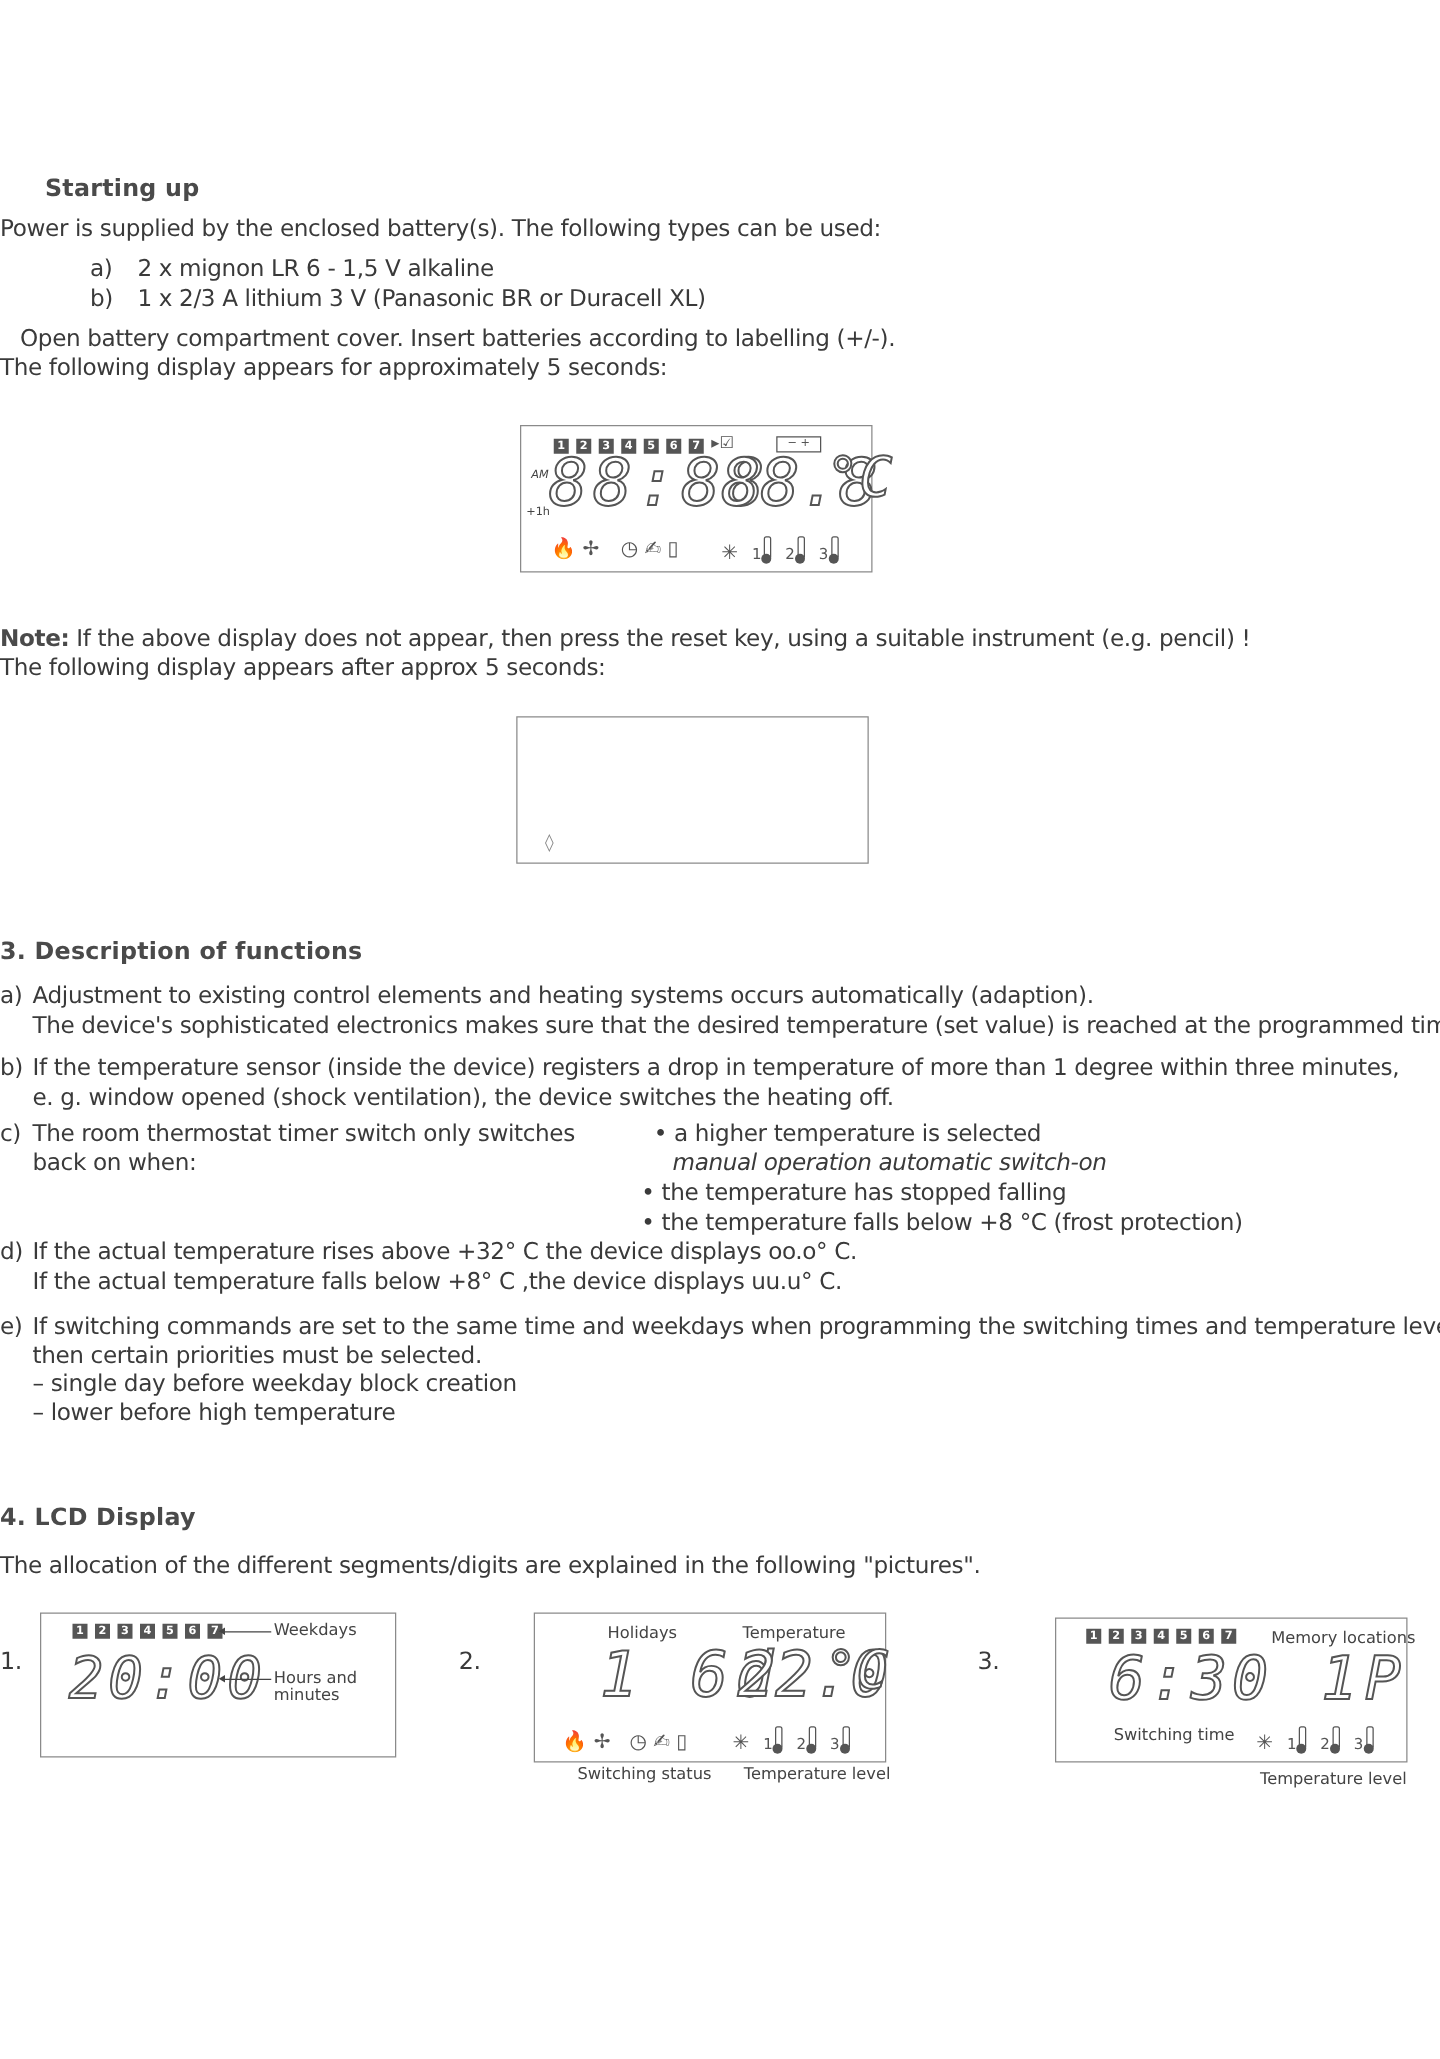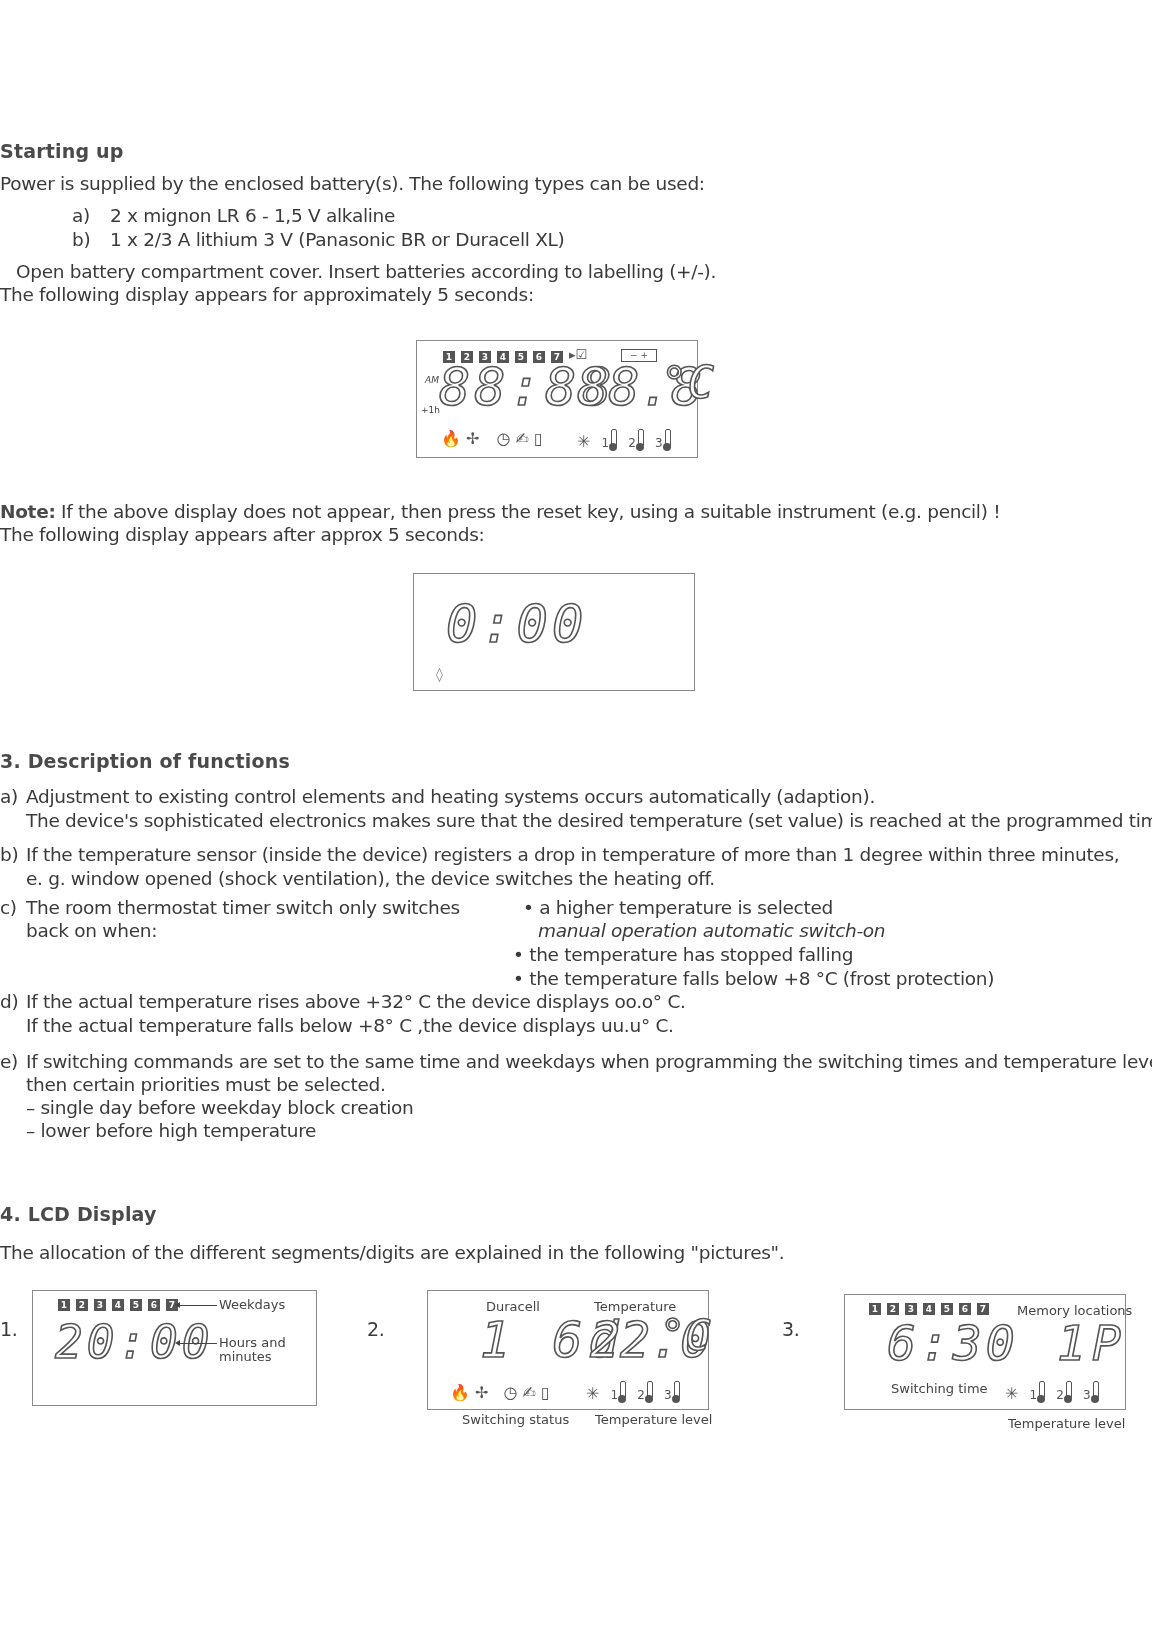--- a/index.html
+++ b/index.html
@@ -18,21 +18,21 @@
   .arrow { position:absolute; height:1px; background:#444; }
   .arrow::before { content:""; position:absolute; left:-4px; top:-3px; border-right:5px solid #444;
                    border-top:3.5px solid transparent; border-bottom:3.5px solid transparent; }
   .therm { display:inline-block; position:relative; width:8px; height:22px; vertical-align:bottom; }
   .therm::before { content:""; position:absolute; left:2px; top:0; width:4px; height:15px; border:1px solid #555; border-radius:2px 2px 0 0; }
   .therm::after { content:""; position:absolute; left:0; bottom:0; width:8px; height:8px; border-radius:50%; background:#555; }
 </style>
 </head>
 <body>
 
-<div class="h" style="left:0;top:140px;">Starting up</div>
+<div class="h" style="left:0;top:140px;padding-left:36px;">Starting up</div>
 <div class="t" style="left:0;top:173px;">Power is supplied by the enclosed battery(s). The following types can be used:</div>
 <div class="t" style="left:72px;top:205px;">a)</div>
 <div class="t" style="left:110px;top:205px;">2 x mignon LR 6 - 1,5 V alkaline</div>
 <div class="t" style="left:72px;top:229px;">b)</div>
 <div class="t" style="left:110px;top:229px;">1 x 2/3 A lithium 3 V (Panasonic BR or Duracell XL)</div>
 <div class="t" style="left:16px;top:261px;">Open battery compartment cover. Insert batteries according to labelling (+/-).</div>
 <div class="t" style="left:0;top:284px;">The following display appears for approximately 5 seconds:</div>
 
 <div class="lcd" style="left:416px;top:340px;width:280px;height:116px;">
   <div class="days" style="left:26px;top:10px;">
@@ -66,21 +66,20 @@
   </div>
 </div>
 
 <div class="t" style="left:0;top:501px;">
   <b style="color:#4a4a4a;">Note:</b>
   <span>If the above display does not appear, then press the reset key, using a suitable instrument (e.g. pencil) !</span>
 </div>
 <div class="t" style="left:0;top:524px;">The following display appears after approx 5 seconds:</div>
 
 <div class="lcd" style="left:413px;top:573px;width:280px;height:116px;">
-  <span class="seg" style="left:32px;top:20px;font-size:52px;">0:00</span>
   <span class="icons" style="left:22px;top:92px;font-size:14px;color:#888;">◊</span>
 </div>
 
 <div class="h" style="left:0;top:750px;">3. Description of functions</div>
 
 <div class="t" style="left:0;top:786px;">a)</div>
 <div class="t" style="left:26px;top:786px;">Adjustment to existing control elements and heating systems occurs automatically (adaption).</div>
 <div class="t" style="left:26px;top:810px;">The device's sophisticated electronics makes sure that the desired temperature (set value) is reached at the programmed time.</div>
 
 <div class="t" style="left:0;top:844px;">b)</div>
@@ -122,21 +121,21 @@
   <div class="arrow" style="left:146px;top:14px;width:38px;"></div>
   <span class="small" style="left:186px;top:6px;">Weekdays</span>
   <span class="seg" style="left:22px;top:24px;font-size:46px;">20:00</span>
   <div class="arrow" style="left:146px;top:52px;width:38px;"></div>
   <span class="small" style="left:186px;top:44px;">Hours and</span>
   <span class="small" style="left:186px;top:58px;">minutes</span>
 </div>
 
 <div class="t" style="left:367px;top:1318px;font-size:19px;">2.</div>
 <div class="lcd" style="left:427px;top:1290px;width:280px;height:118px;">
-  <span class="small" style="left:58px;top:8px;">Duracell</span>
+  <span class="small" style="left:58px;top:8px;">Holidays</span>
   <span class="small" style="left:166px;top:8px;">Temperature</span>
   <span class="seg" style="left:52px;top:20px;font-size:50px;letter-spacing:6px;text-align:right;">1 6d</span>
   <span class="seg" style="left:162px;top:20px;font-size:50px;letter-spacing:0;">22.0</span>
   <span class="seg" style="left:232px;top:20px;font-size:42px;letter-spacing:0;">°C</span>
   <div class="icons" style="left:22px;top:92px;">
     <span>🔥</span>
     <span>✢</span>
     <span style="margin-left:10px;">◷</span>
     <span>✍</span>
     <span>▯</span>

